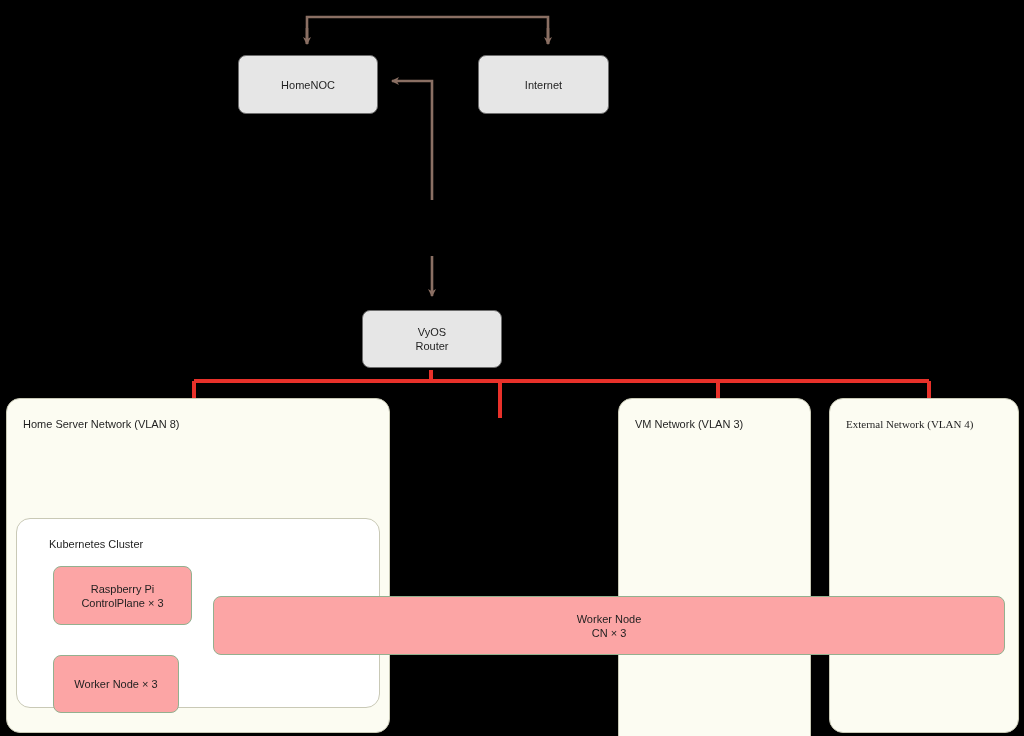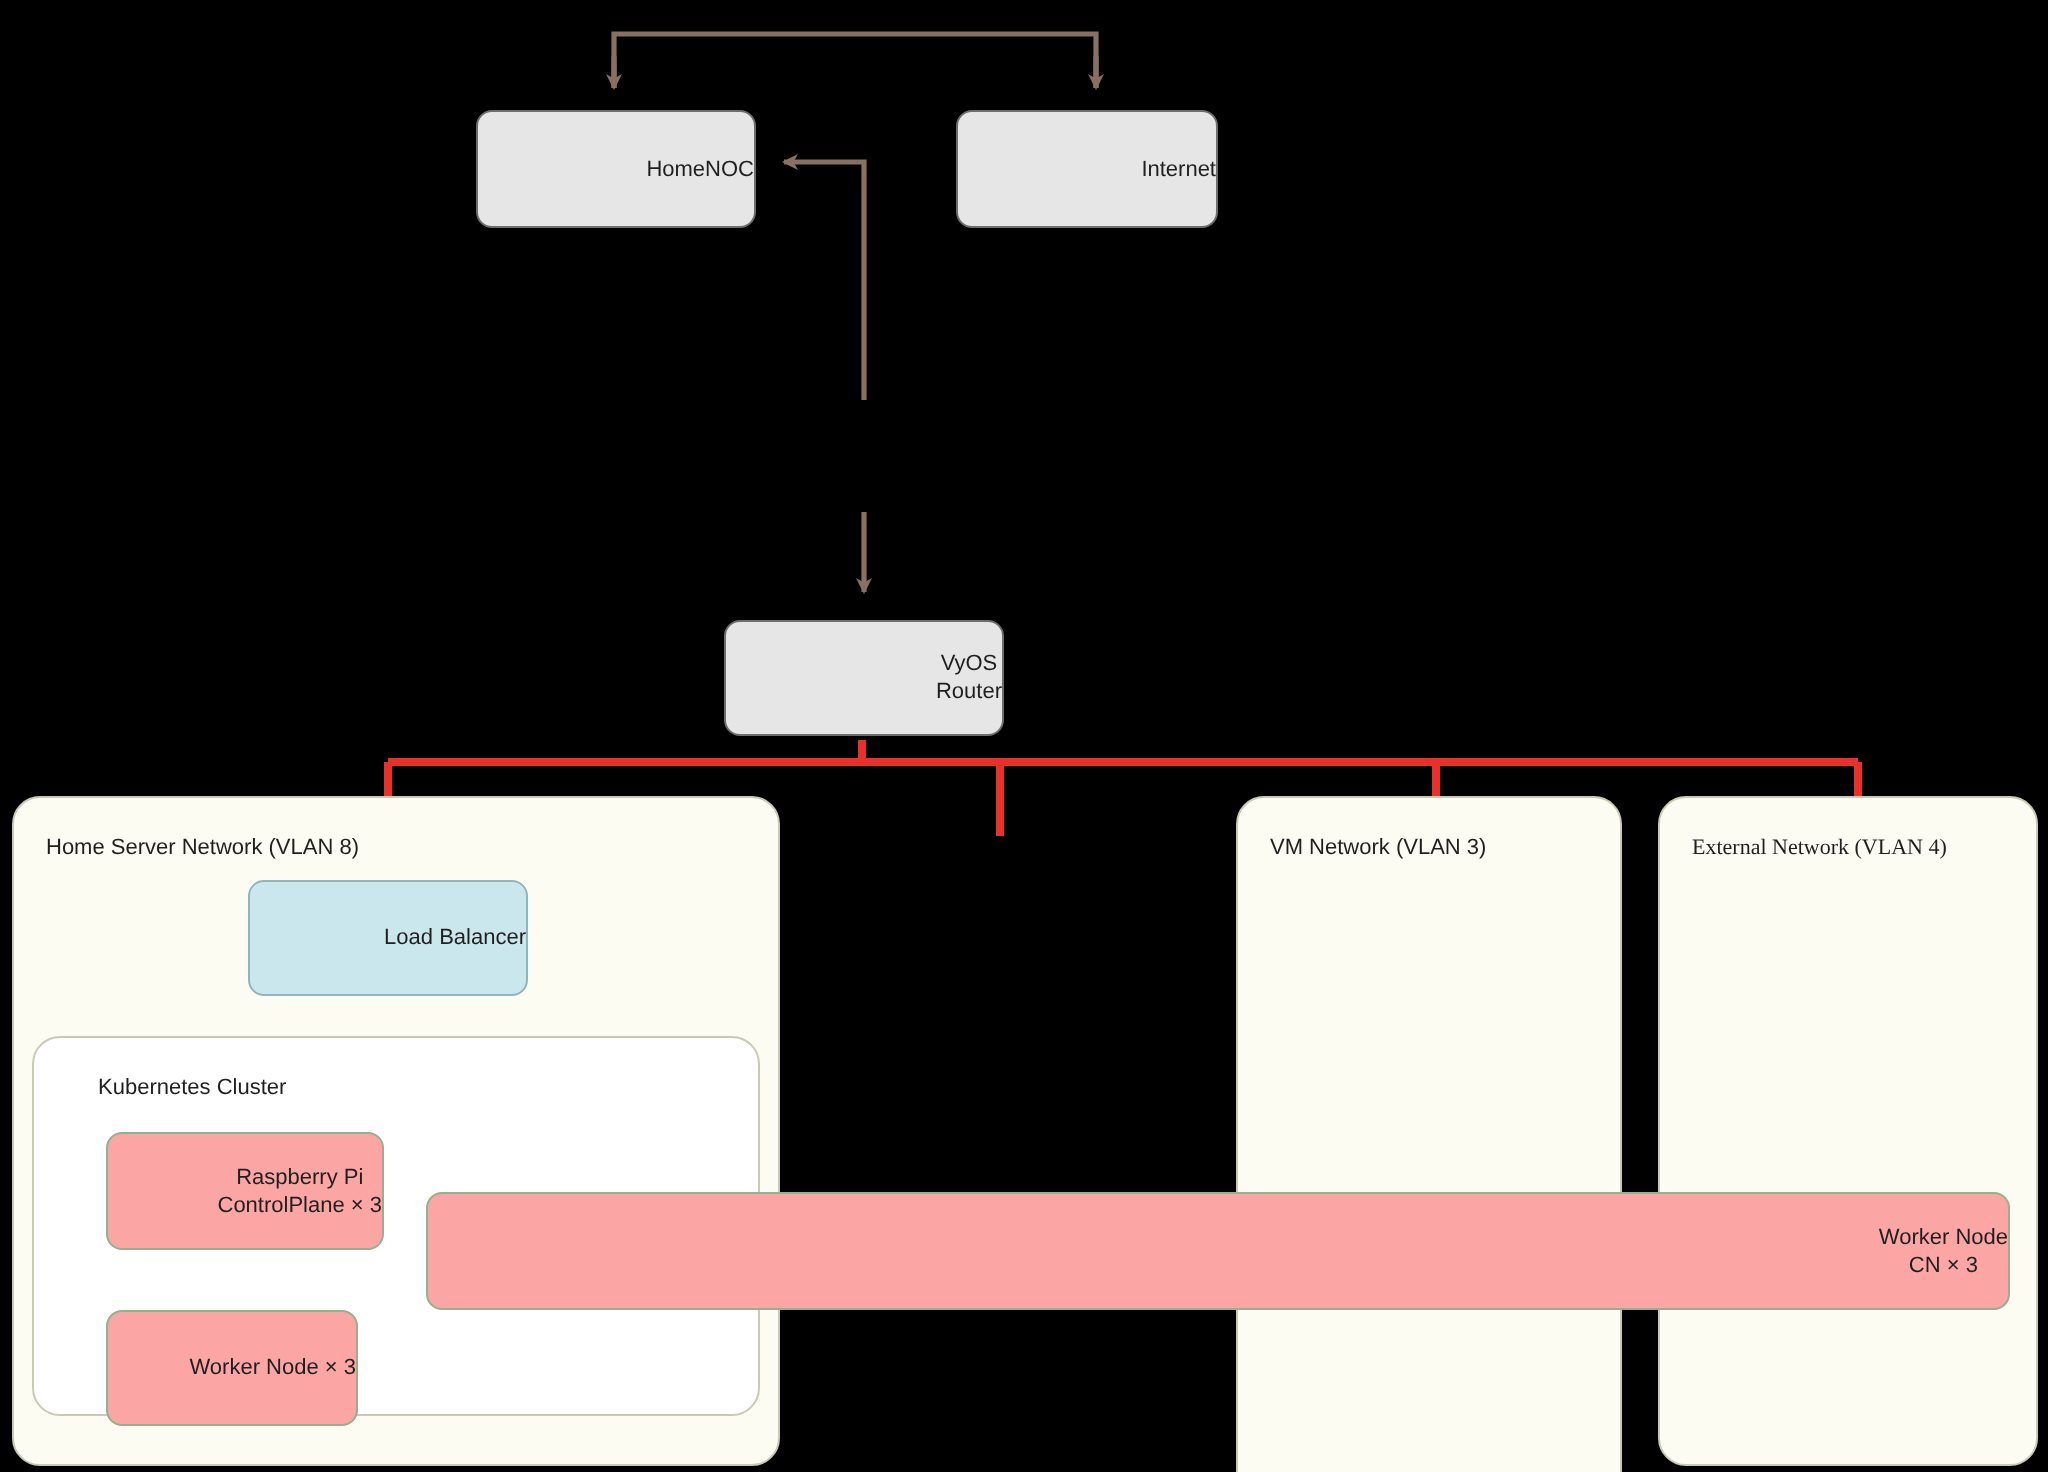--- a/index.html
+++ b/index.html
@@ -18,21 +18,21 @@
   }
 
   
   .node {
     position: absolute;
     box-sizing: border-box;
     border-radius: 8px;
     border: 1px solid #666666;
     display: flex;
     align-items: center;
-    justify-content: flex-end;
+    justify-content: center;
     text-align: center;
     color: #1f1f1f;
     font-size: 11px;
     line-height: 14px;
     white-space: pre-line;
   }
   .node.grey   { background: #e6e6e6; border-color: #6d6d6d; }
   .node.peach  { background: #f2ded2; border-color: #8a6f63; }
   .node.blue   { background: #cbe7ee; border-color: #8fb6bd; }
   .node.green  { background: #fca5a5; border-color: #93b08f; }
@@ -141,23 +141,20 @@
 
 
   <div class="vlan" style="left:618px; top:398px; width:193px; height:426px;">
     <div class="vlan-label">VM Network (VLAN 3)</div>
   </div>
 
   <div class="vlan" style="left:829px; top:398px; width:190px; height:335px;font-family:Liberation Serif, serif;">
     <div class="vlan-label">External Network (VLAN 4)</div>
   </div>
 
-  <div class="node blue" style="left:124px; top:440px; width:140px; height:58px;">
-    <span>Load Balancer</span>
-  </div>
 
   <div class="cluster" style="left:16px; top:518px; width:364px; height:190px;">
     <div class="cluster-label">Kubernetes Cluster</div>
   </div>
 
   <div class="node green" style="left:53px; top:566px; width:139px; height:59px;">
     <span>Raspberry Pi
 ControlPlane × 3</span>
   </div>
 

